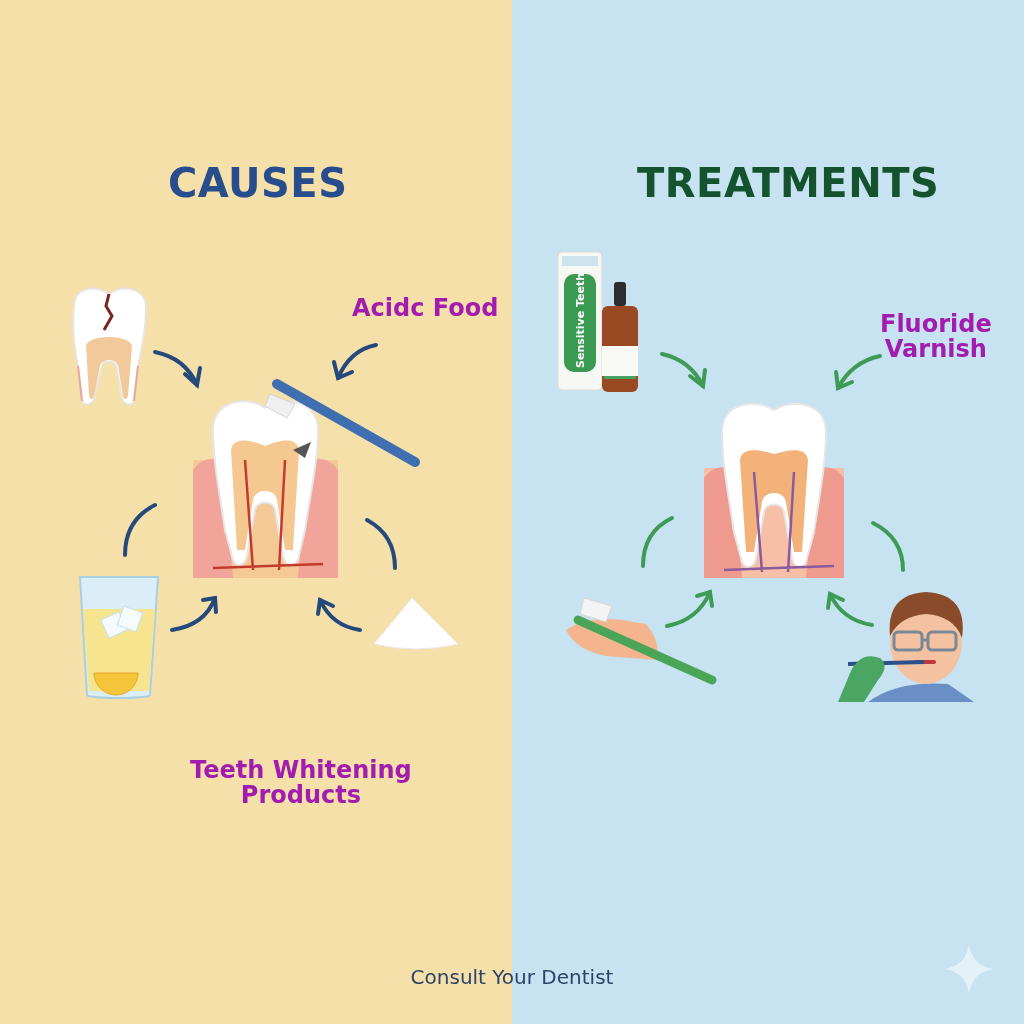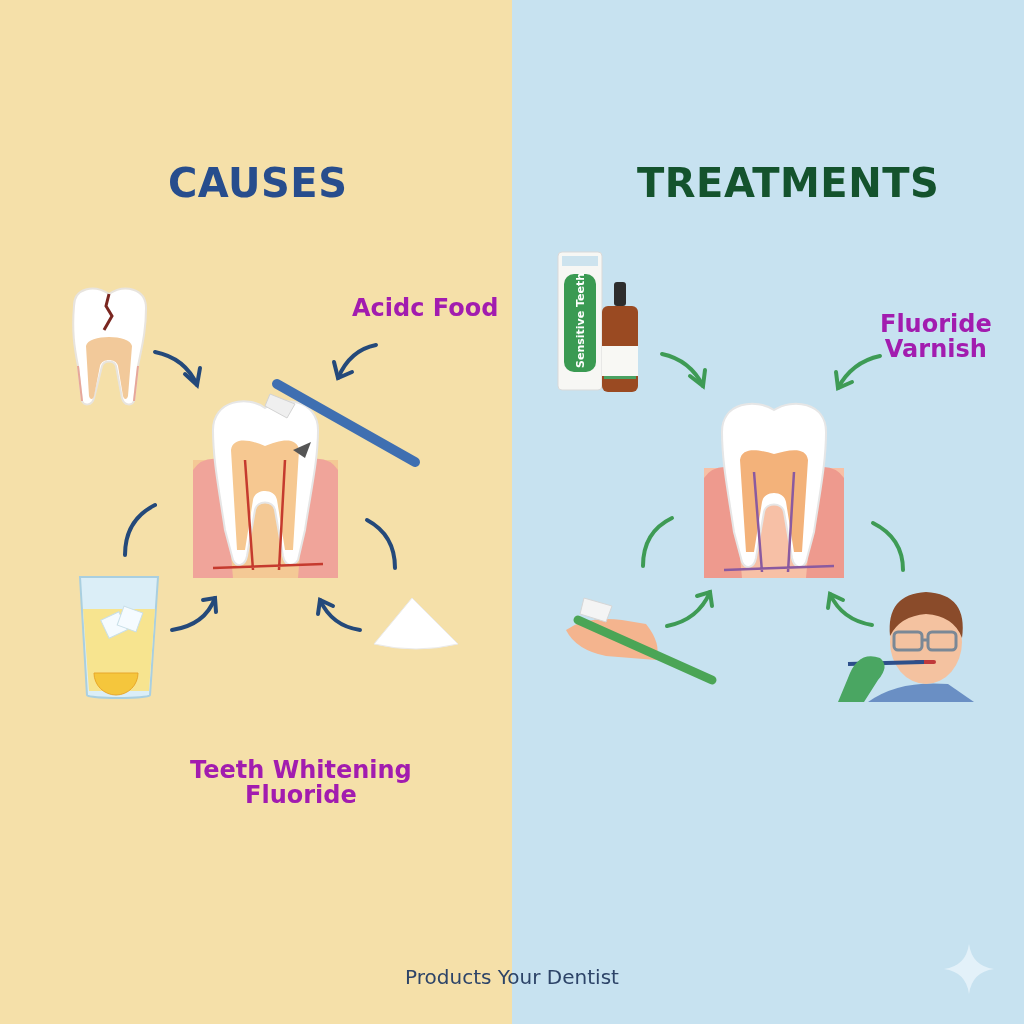--- a/index.html
+++ b/index.html
@@ -18,21 +18,21 @@
 <body>
 
 <div class="panel panel-left"></div>
 <div class="panel panel-right"></div>
 
 <div class="title title-causes">CAUSES</div>
 <div class="title title-treat">TREATMENTS</div>
 
 <div class="label" style="left:352px; top:296px;">Acidc Food</div>
 <div class="label" style="left:190px; top:758px;">Teeth Whitening
-Fluoride</div>
+Products</div>
 <div class="label" style="left:880px; top:312px;">Fluoride
 Varnish</div>
 
 <svg class="abs" style="left:64px; top:286px;" width="90" height="122" viewBox="0 0 90 122">
   <path d="M10 20 C10 2 30 -2 45 8 C60 -2 82 2 82 22 C82 45 78 60 74 80 L70 115 C68 120 60 120 58 112 L52 80 C50 74 40 74 38 80 L30 112 C28 120 20 120 18 115 L14 80 C10 60 8 45 10 20 Z" fill="#ffffff" stroke="#e8e4de" stroke-width="2"></path>
   <path d="M22 60 C24 48 66 48 68 60 L64 110 C63 114 60 114 59 110 L54 80 C52 72 38 72 36 80 L30 110 C29 114 26 114 25 110 Z" fill="#f2c99a"></path>
   <path d="M45 8 L42 20 L48 30 L40 44" fill="none" stroke="#7a2620" stroke-width="3"></path>
   <path d="M14 80 L18 115 M74 80 L70 115" stroke="#e7a79a" stroke-width="2"></path>
 </svg>
 
@@ -124,17 +124,17 @@
     <path d="M836 372 L838 388 L852 382"></path>
     <path d="M672 518 Q643 532 643 566"></path>
     <path d="M873 523 Q903 538 903 570"></path>
     <path d="M667 626 Q698 620 710 592"></path>
     <path d="M697 596 L710 592 L712 606"></path>
     <path d="M872 625 Q842 620 830 594"></path>
     <path d="M828 608 L830 594 L843 600"></path>
   </g>
 </svg>
 
-<div class="footer">Products Your Dentist</div>
+<div class="footer">Consult Your Dentist</div>
 
 <svg class="abs" style="left:944px; top:944px;" width="50" height="50" viewBox="0 0 50 50">
   <path d="M25 0 Q28 22 50 25 Q28 28 25 50 Q22 28 0 25 Q22 22 25 0 Z" fill="#e3f1f9"></path>
 </svg>
 
 </body></html>

